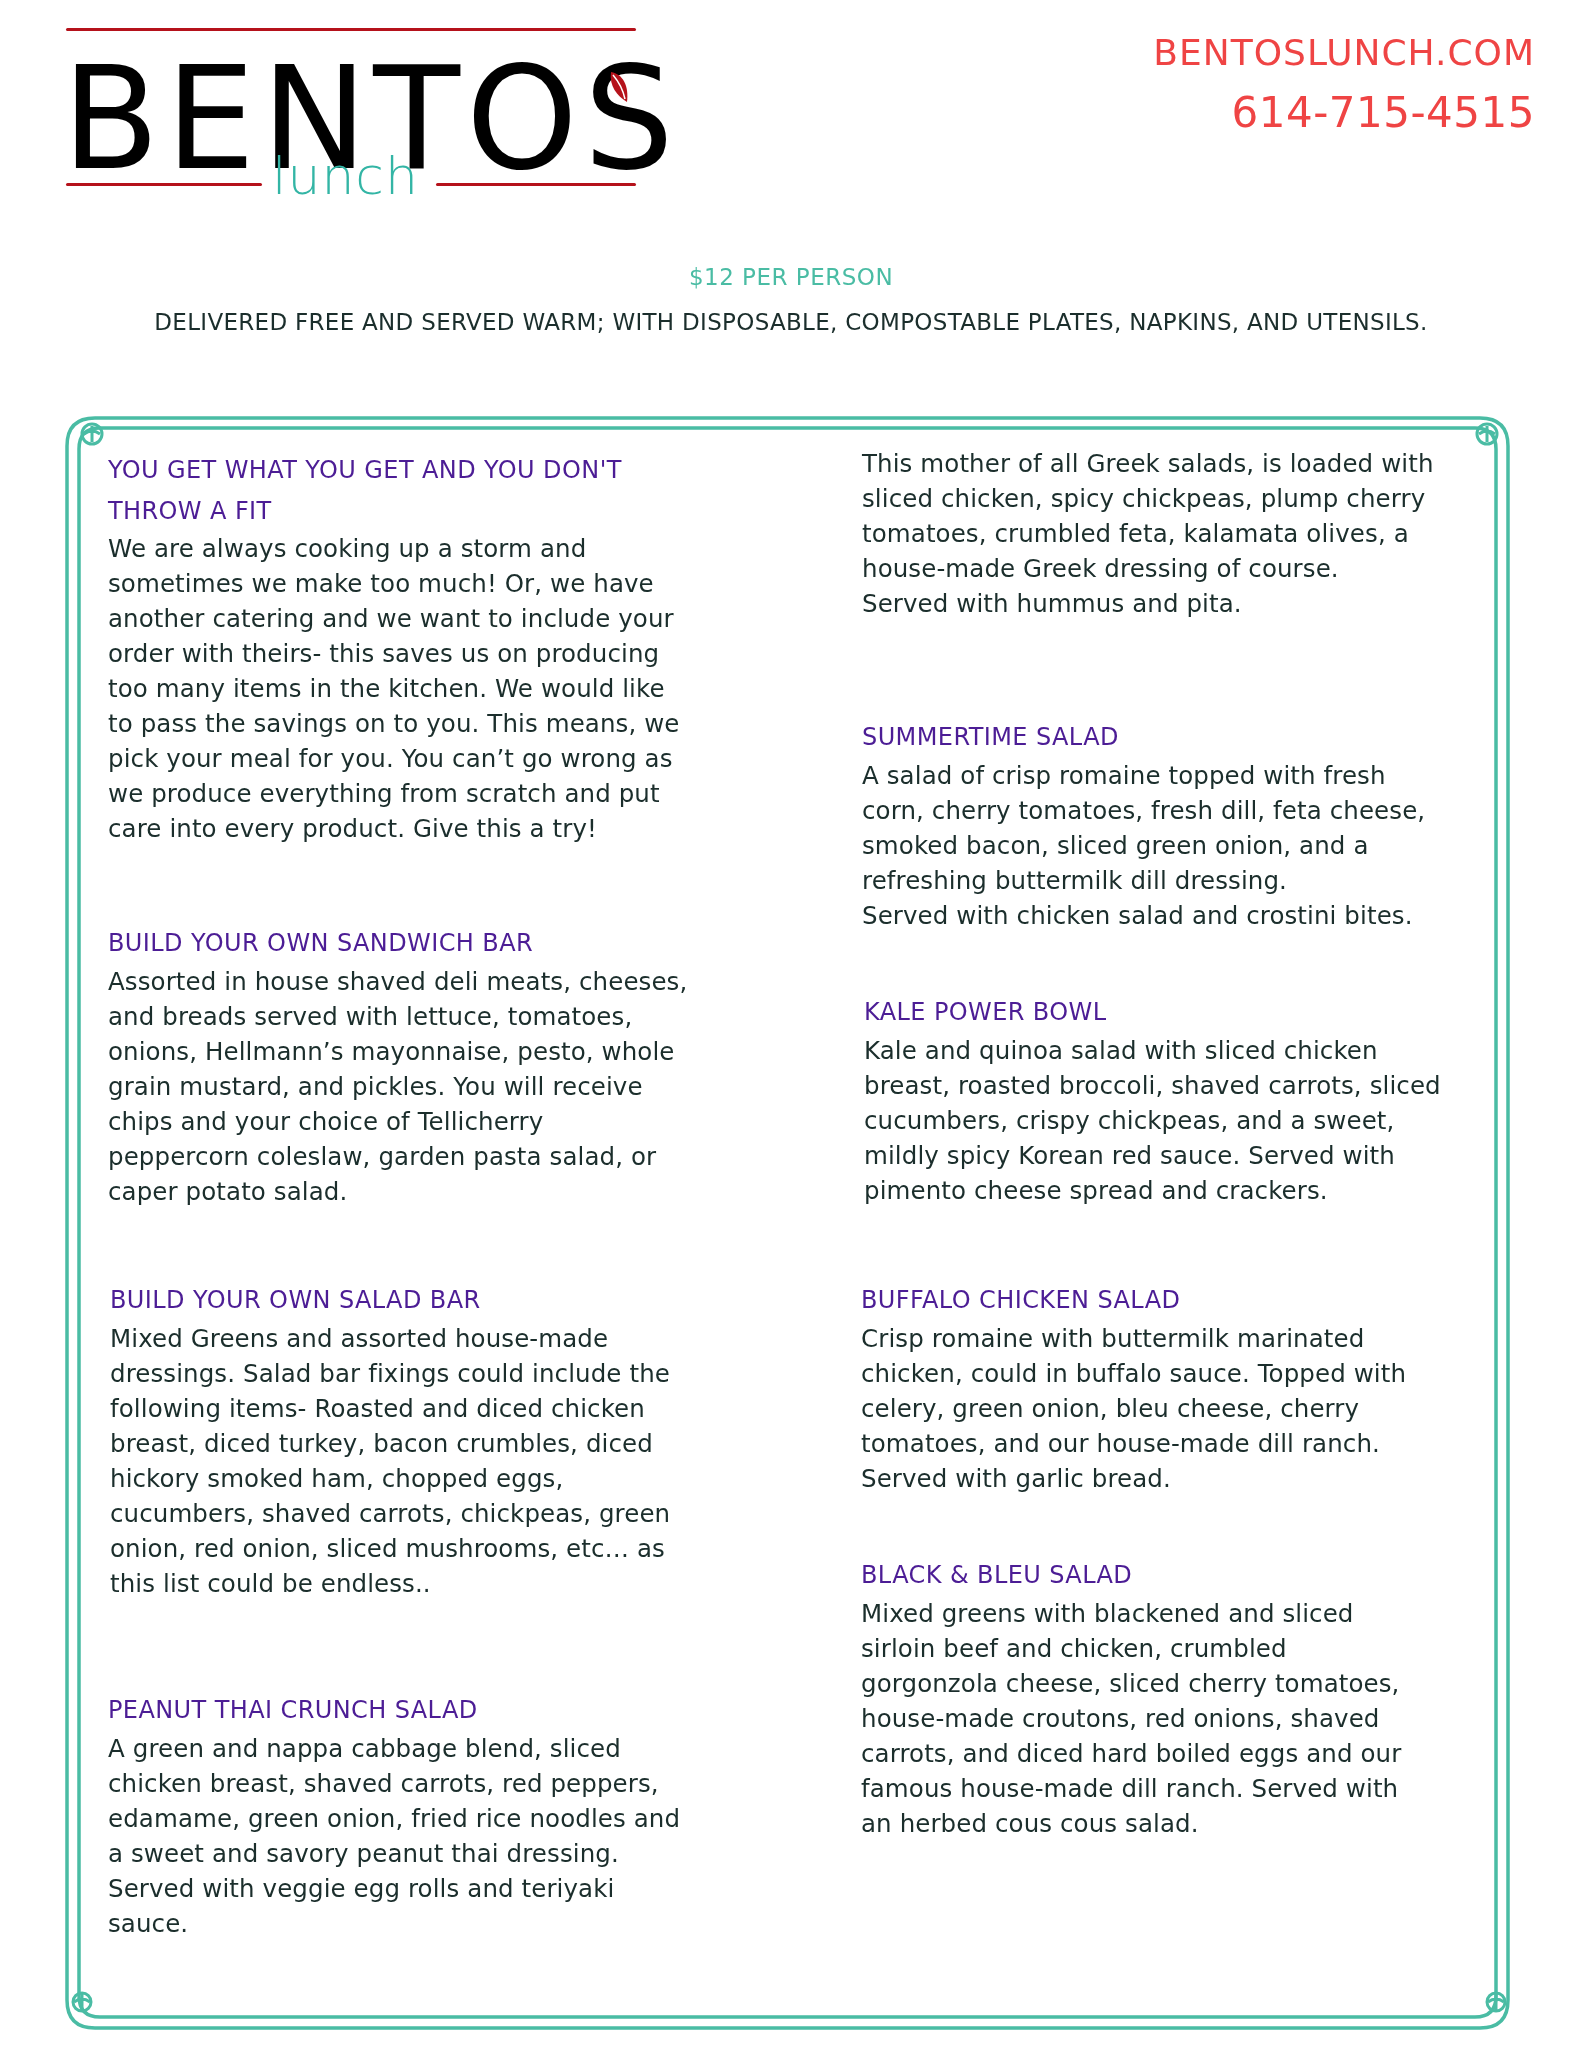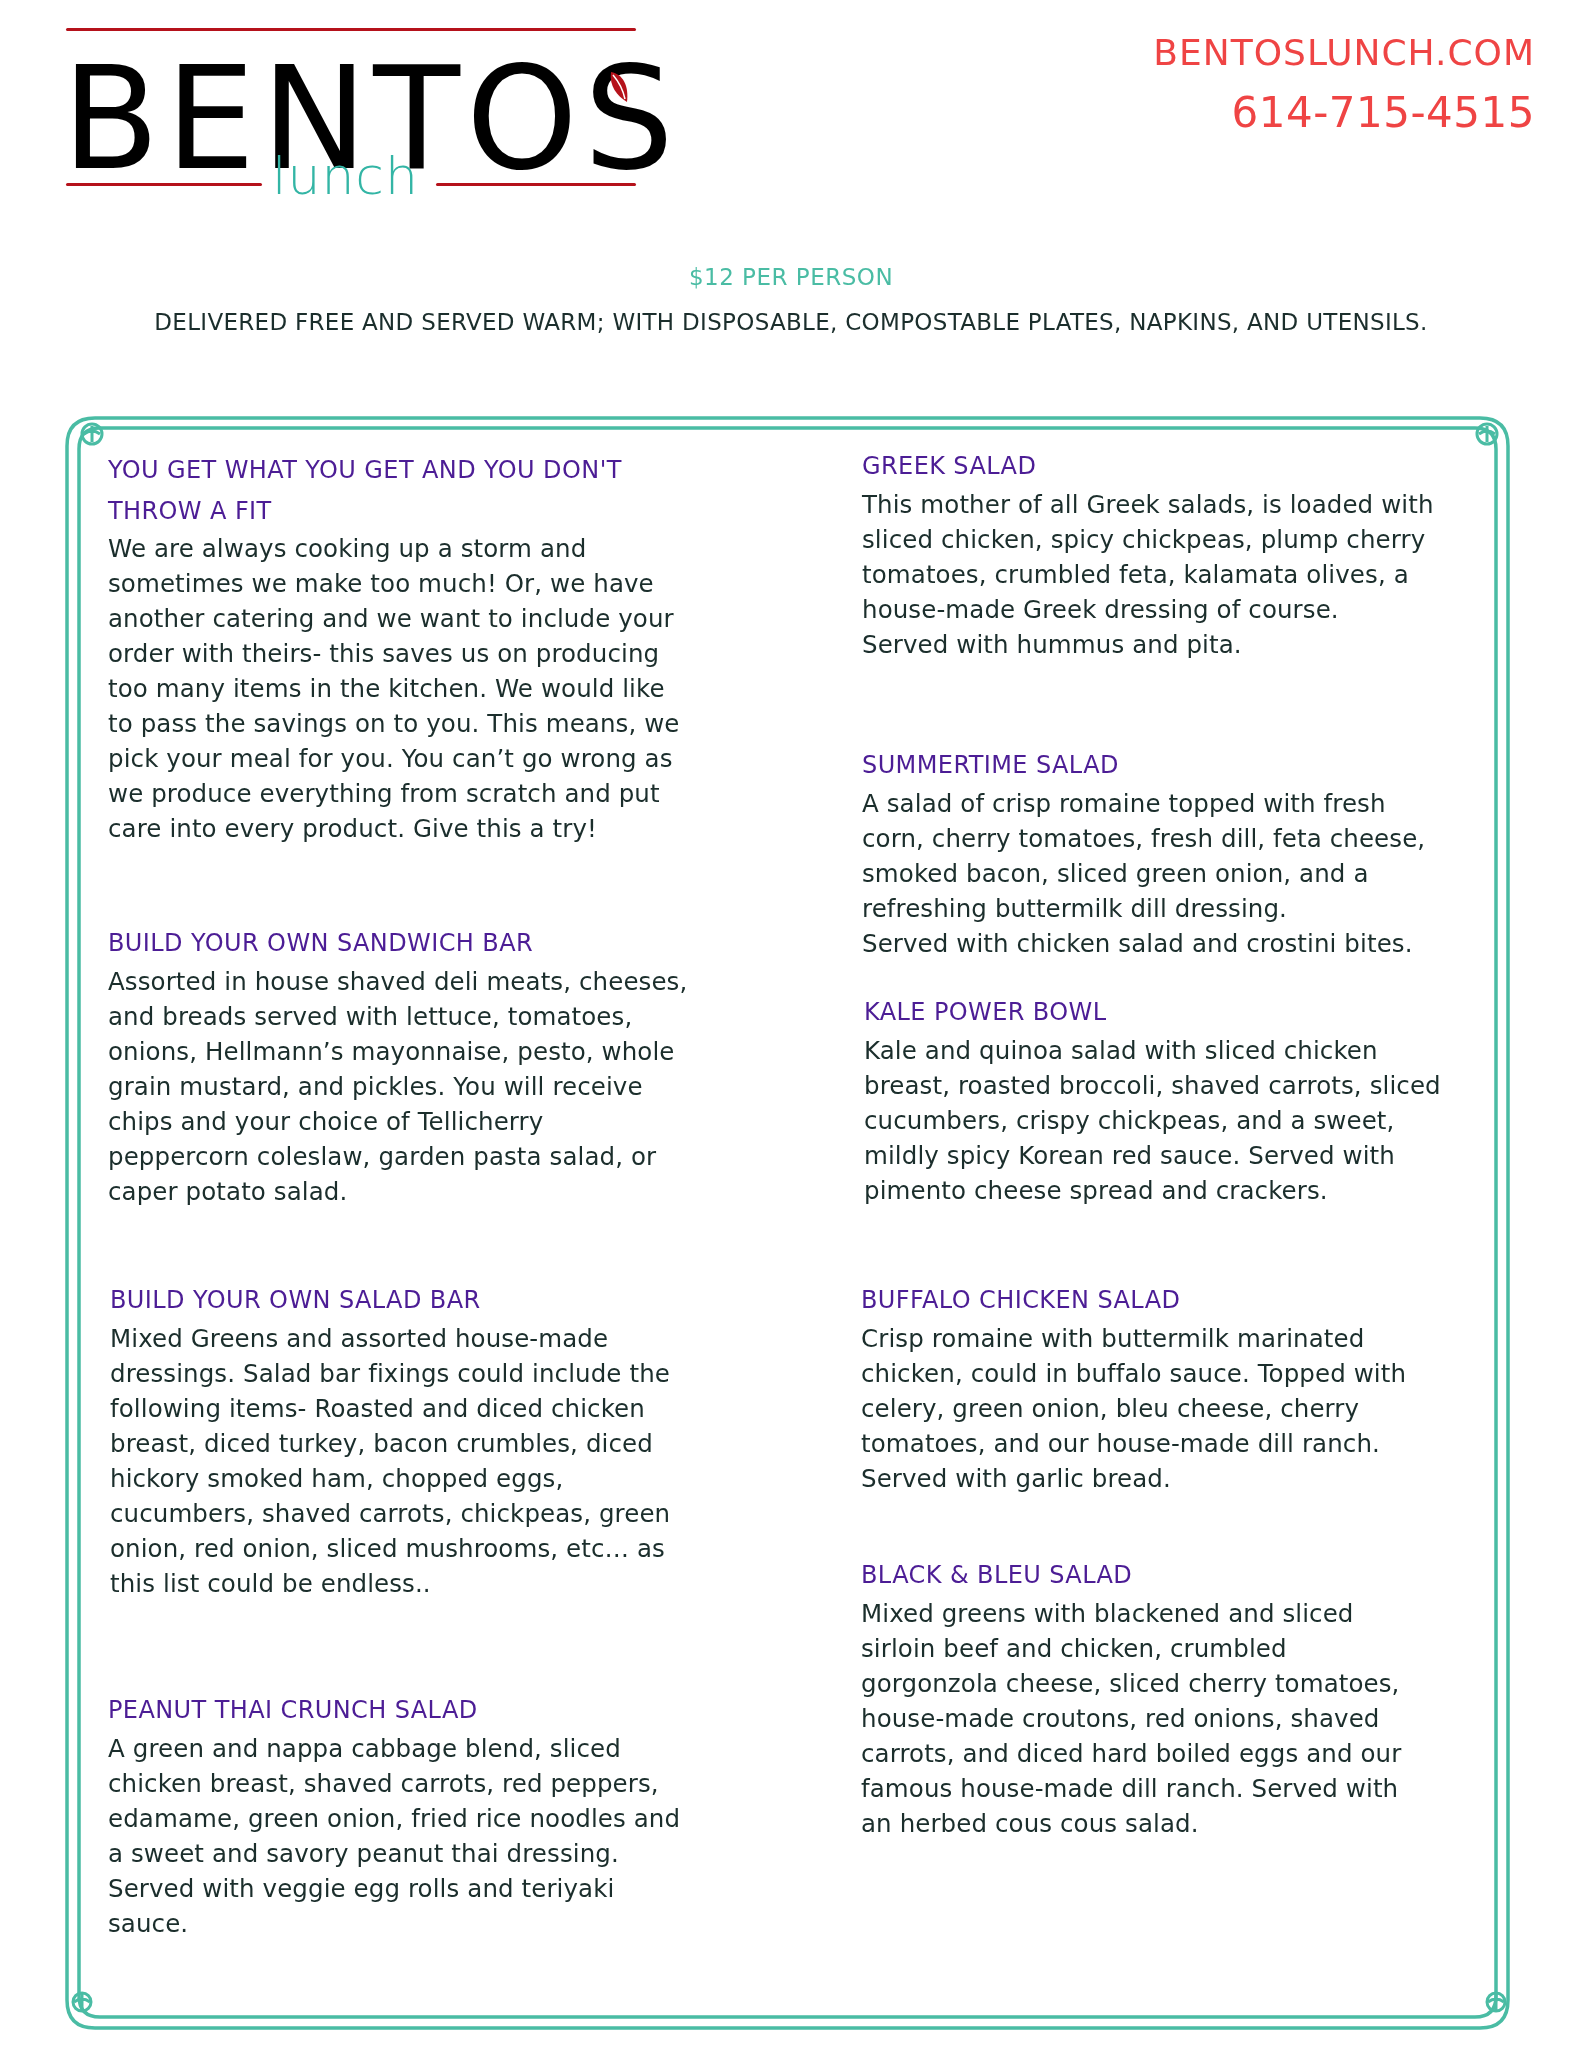--- a/index.html
+++ b/index.html
@@ -110,28 +110,27 @@
   <h3>PEANUT THAI CRUNCH SALAD</h3>
   <p>A green and nappa cabbage blend, sliced
 chicken breast, shaved carrots, red peppers,
 edamame, green onion, fried rice noodles and
 a sweet and savory peanut thai dressing.
 Served with veggie egg rolls and teriyaki
 sauce.</p>
 </div>
 
 <div class="section" style="left:862px; top:446px;">
-  <h3>GREEK SALAD</h3>
   <p>This mother of all Greek salads, is loaded with
 sliced chicken, spicy chickpeas, plump cherry
 tomatoes, crumbled feta, kalamata olives, a
 house-made Greek dressing of course.
 Served  with hummus and pita.</p>
 </div>
-<div class="section" style="left:862px; top:717px;margin-top:28px;">
+<div class="section" style="left:862px; top:717px;">
   <h3>SUMMERTIME SALAD</h3>
   <p>A salad of crisp romaine topped with fresh
 corn, cherry tomatoes, fresh dill, feta cheese,
 smoked bacon, sliced green onion, and a
 refreshing buttermilk dill dressing.
 Served with chicken salad and crostini bites.</p>
 </div>
 <div class="section" style="left:864px; top:992px;">
   <h3>KALE POWER BOWL</h3>
   <p>Kale and quinoa salad with sliced chicken

